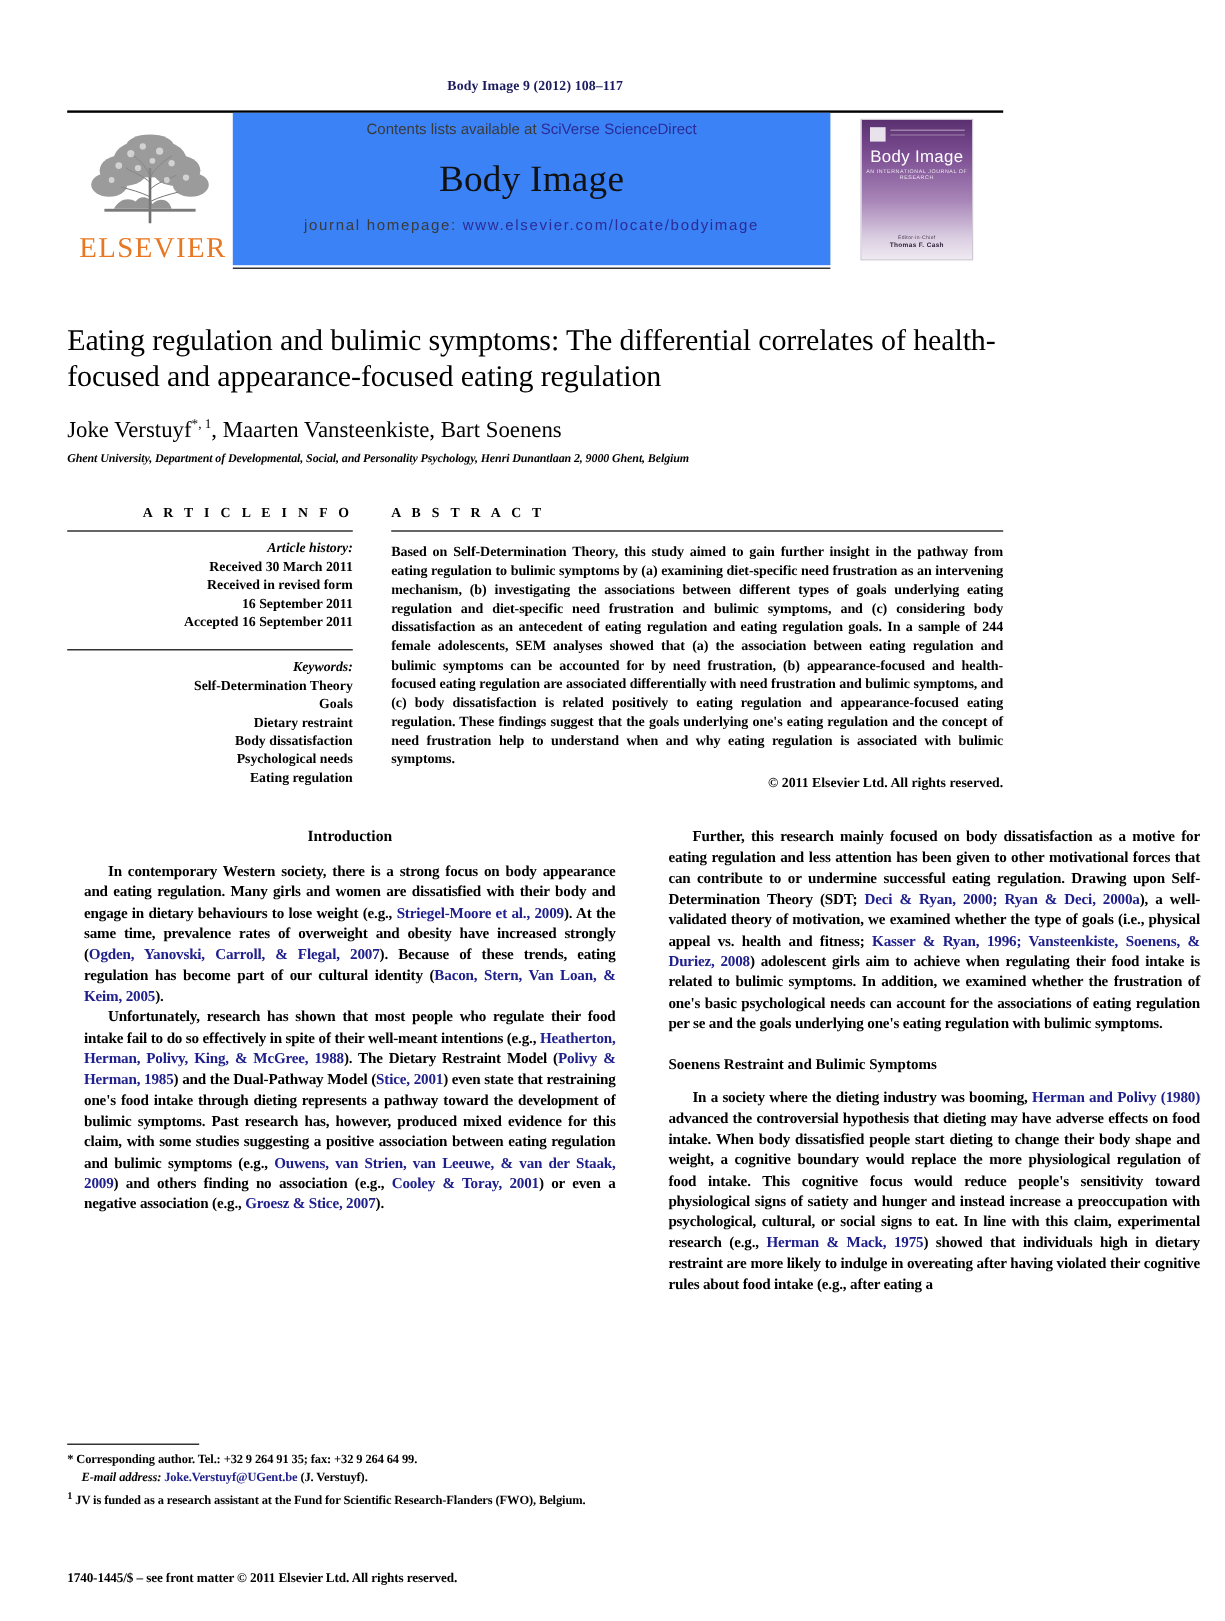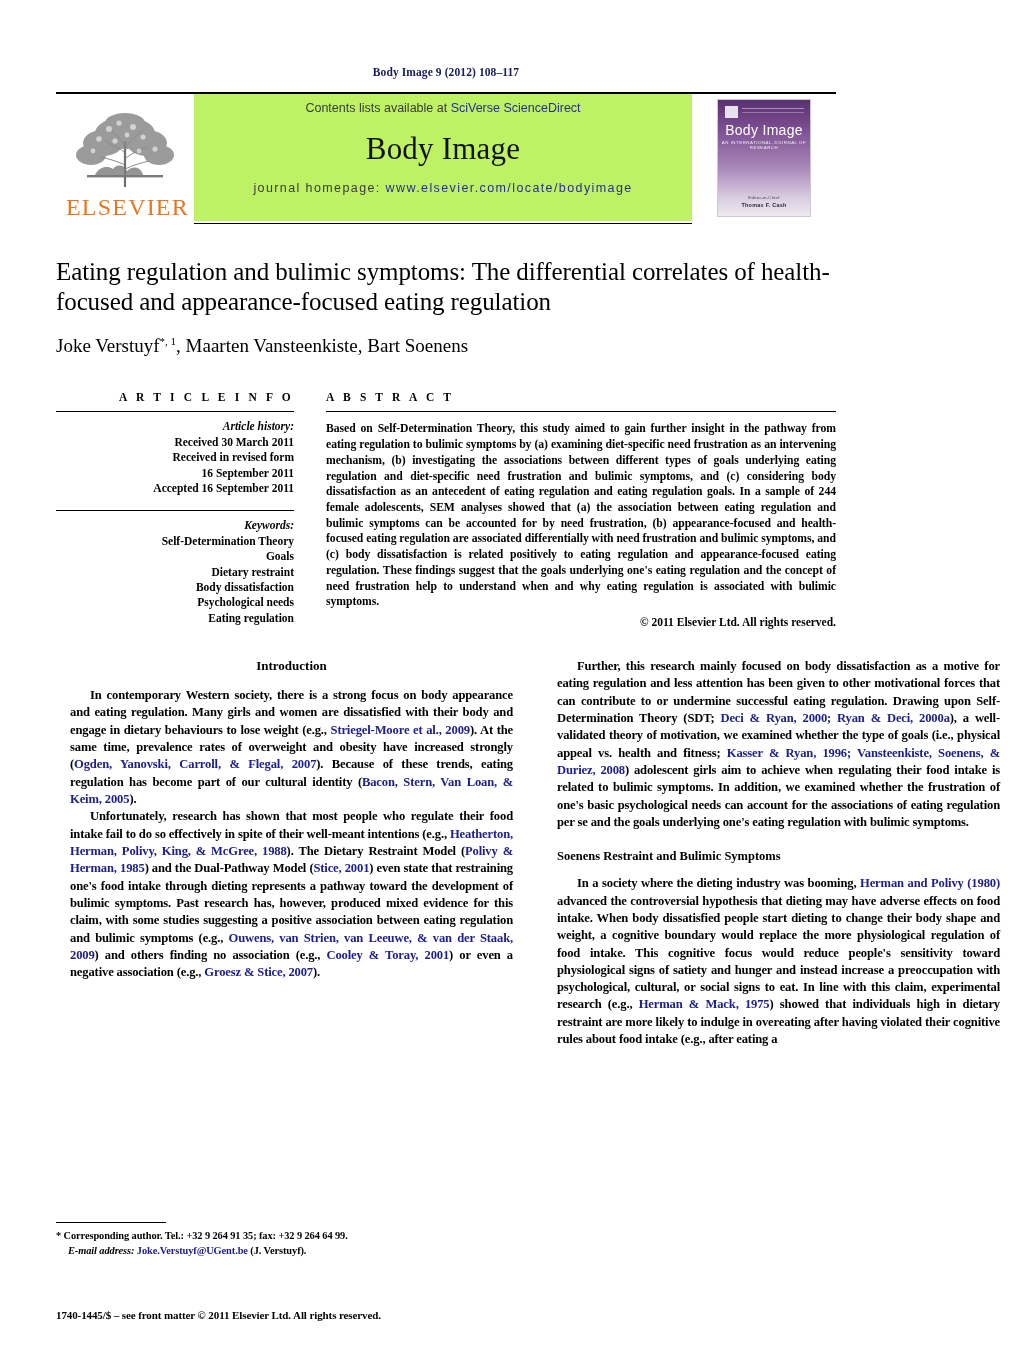--- a/index.html
+++ b/index.html
@@ -57,21 +57,21 @@
   .elsevier-wordmark {
     font-family: "Liberation Serif", serif;
     font-size: 24px;
     letter-spacing: 1.2px;
     color: #E87722;
     line-height: 1;
     margin-top: -2px;
   }
   .masthead-center {
     flex: 1 1 auto;
-    background: #bef264;
+    background: #3b82f6;
     display: flex;
     flex-direction: column;
     align-items: center;
     justify-content: center;
     position: relative;
   }
   .contents-line {
     font-family: "Liberation Sans", sans-serif;
     font-size: 12.5px;
     color: #3a3a3a;
@@ -183,21 +183,21 @@
   }
   .masthead-bottomrule {
     position: absolute;
     left: 0; right: 0; bottom: -3px;
     height: 1px;
     background: #000;
   }
 
   
   .title-block {
-    margin-top: 36px;
+    margin-top: 49px;
   }
   .article-title {
     font-size: 25px;
     line-height: 1.2;
     font-weight: normal;
     margin: 0;
     letter-spacing: -0.1px;
   }
   .authors {
     margin-top: 18px;
@@ -411,20 +411,21 @@
         <div class="cover-bottom-b">Thomas F. Cash</div>
       </div>
     </div>
   </div>
 
   <div class="title-block">
     <h1 class="article-title">Eating regulation and bulimic symptoms: The differential correlates of health-focused and appearance-focused eating regulation</h1>
     <div class="authors">
       <span>Joke Verstuyf</span><sup>*, 1</sup><span>, Maarten Vansteenkiste, Bart Soenens</span>
     </div>
+    <div class="affiliation">Ghent University, Department of Developmental, Social, and Personality Psychology, Henri Dunantlaan 2, 9000 Ghent, Belgium</div>
   </div>
 
   <div class="info-abstract">
 
     <div class="col-info">
       <div class="sec-label">A R T I C L E   I N F O</div>
       <div class="rule"></div>
       <div class="info-group">
         <div class="gh">Article history:</div>
         <div>Received 30 March 2011</div>
@@ -471,19 +472,23 @@
     </div>
   </div>
 
   <div class="footnotes">
     <div class="fn-rule"></div>
     <div class="fn-line">* Corresponding author. Tel.: +32 9 264 91 35; fax: +32 9 264 64 99.</div>
     <div class="fn-line fn-indent">
       <span class="fn-email-label">E-mail address:</span>
       <span class="fn-email">Joke.Verstuyf@UGent.be</span><span> (J. Verstuyf).</span>
     </div>
+    <div class="fn-line">
+      <sup>1</sup>
+      <span>JV is funded as a research assistant at the Fund for Scientific Research-Flanders (FWO), Belgium.</span>
+    </div>
   </div>
 
   <div class="issn-block">
     <div>1740-1445/$ – see front matter © 2011 Elsevier Ltd. All rights reserved.</div>
   </div>
 
 </div>
 
 </body></html>

